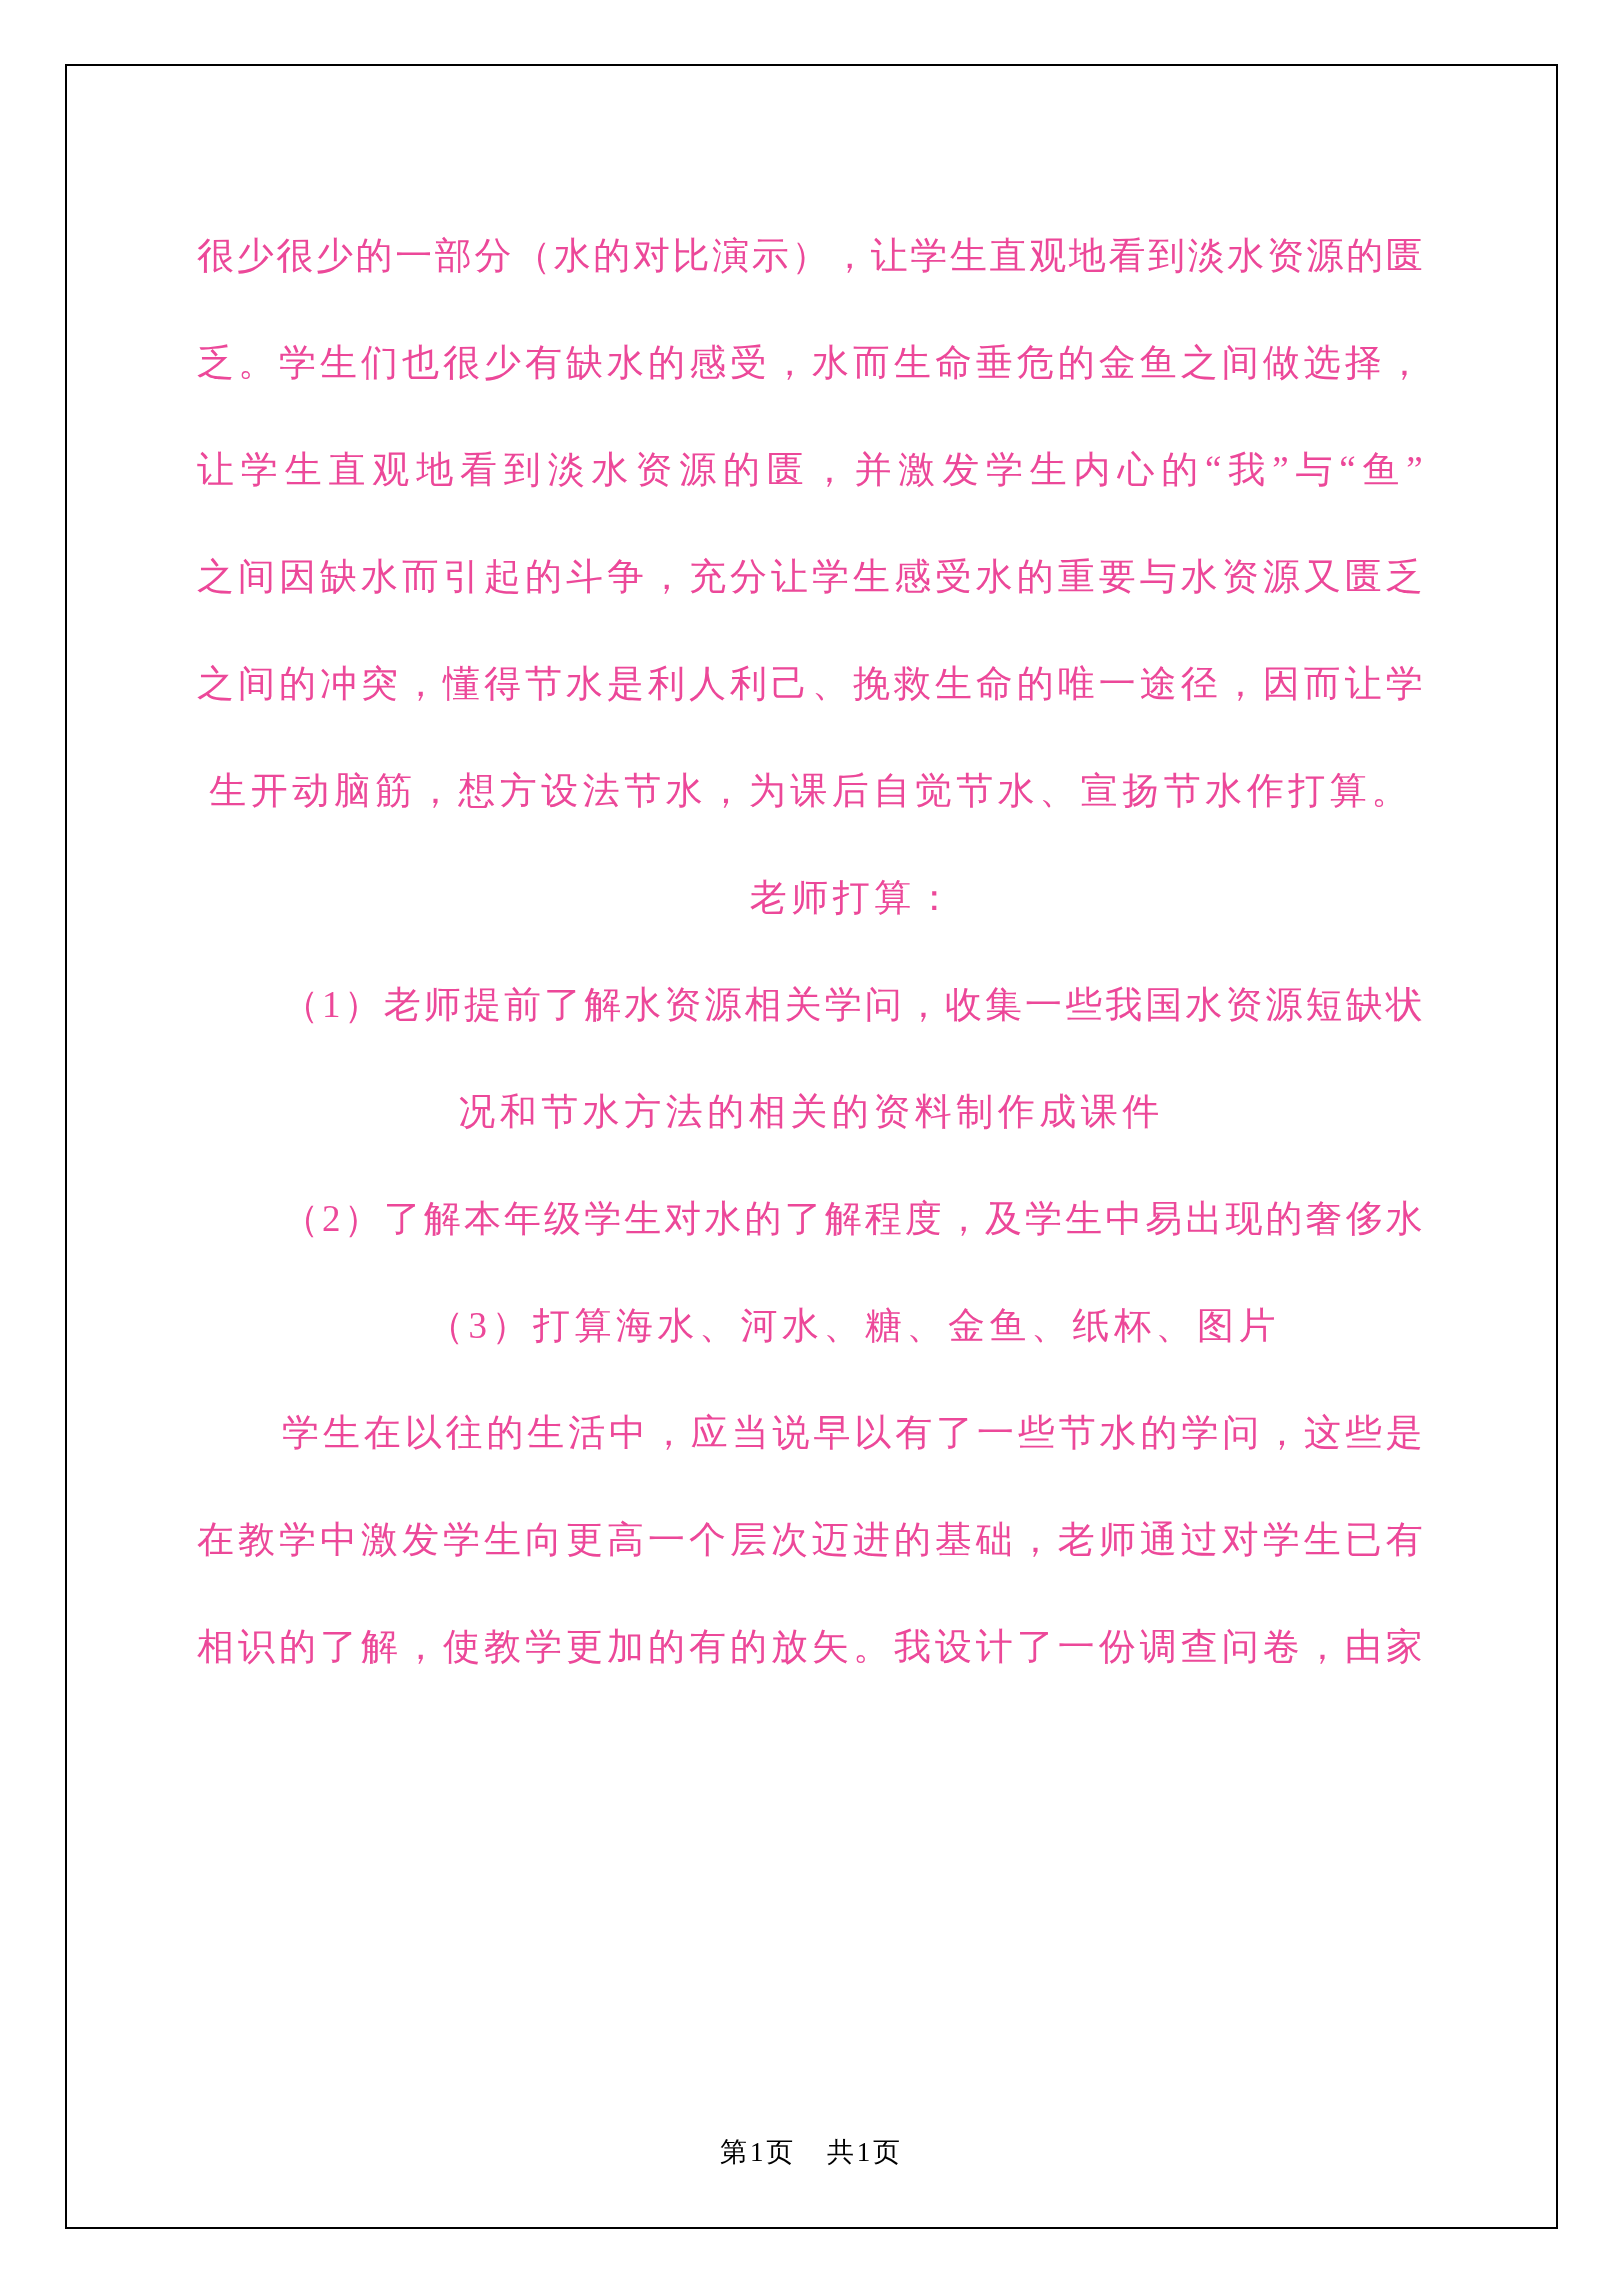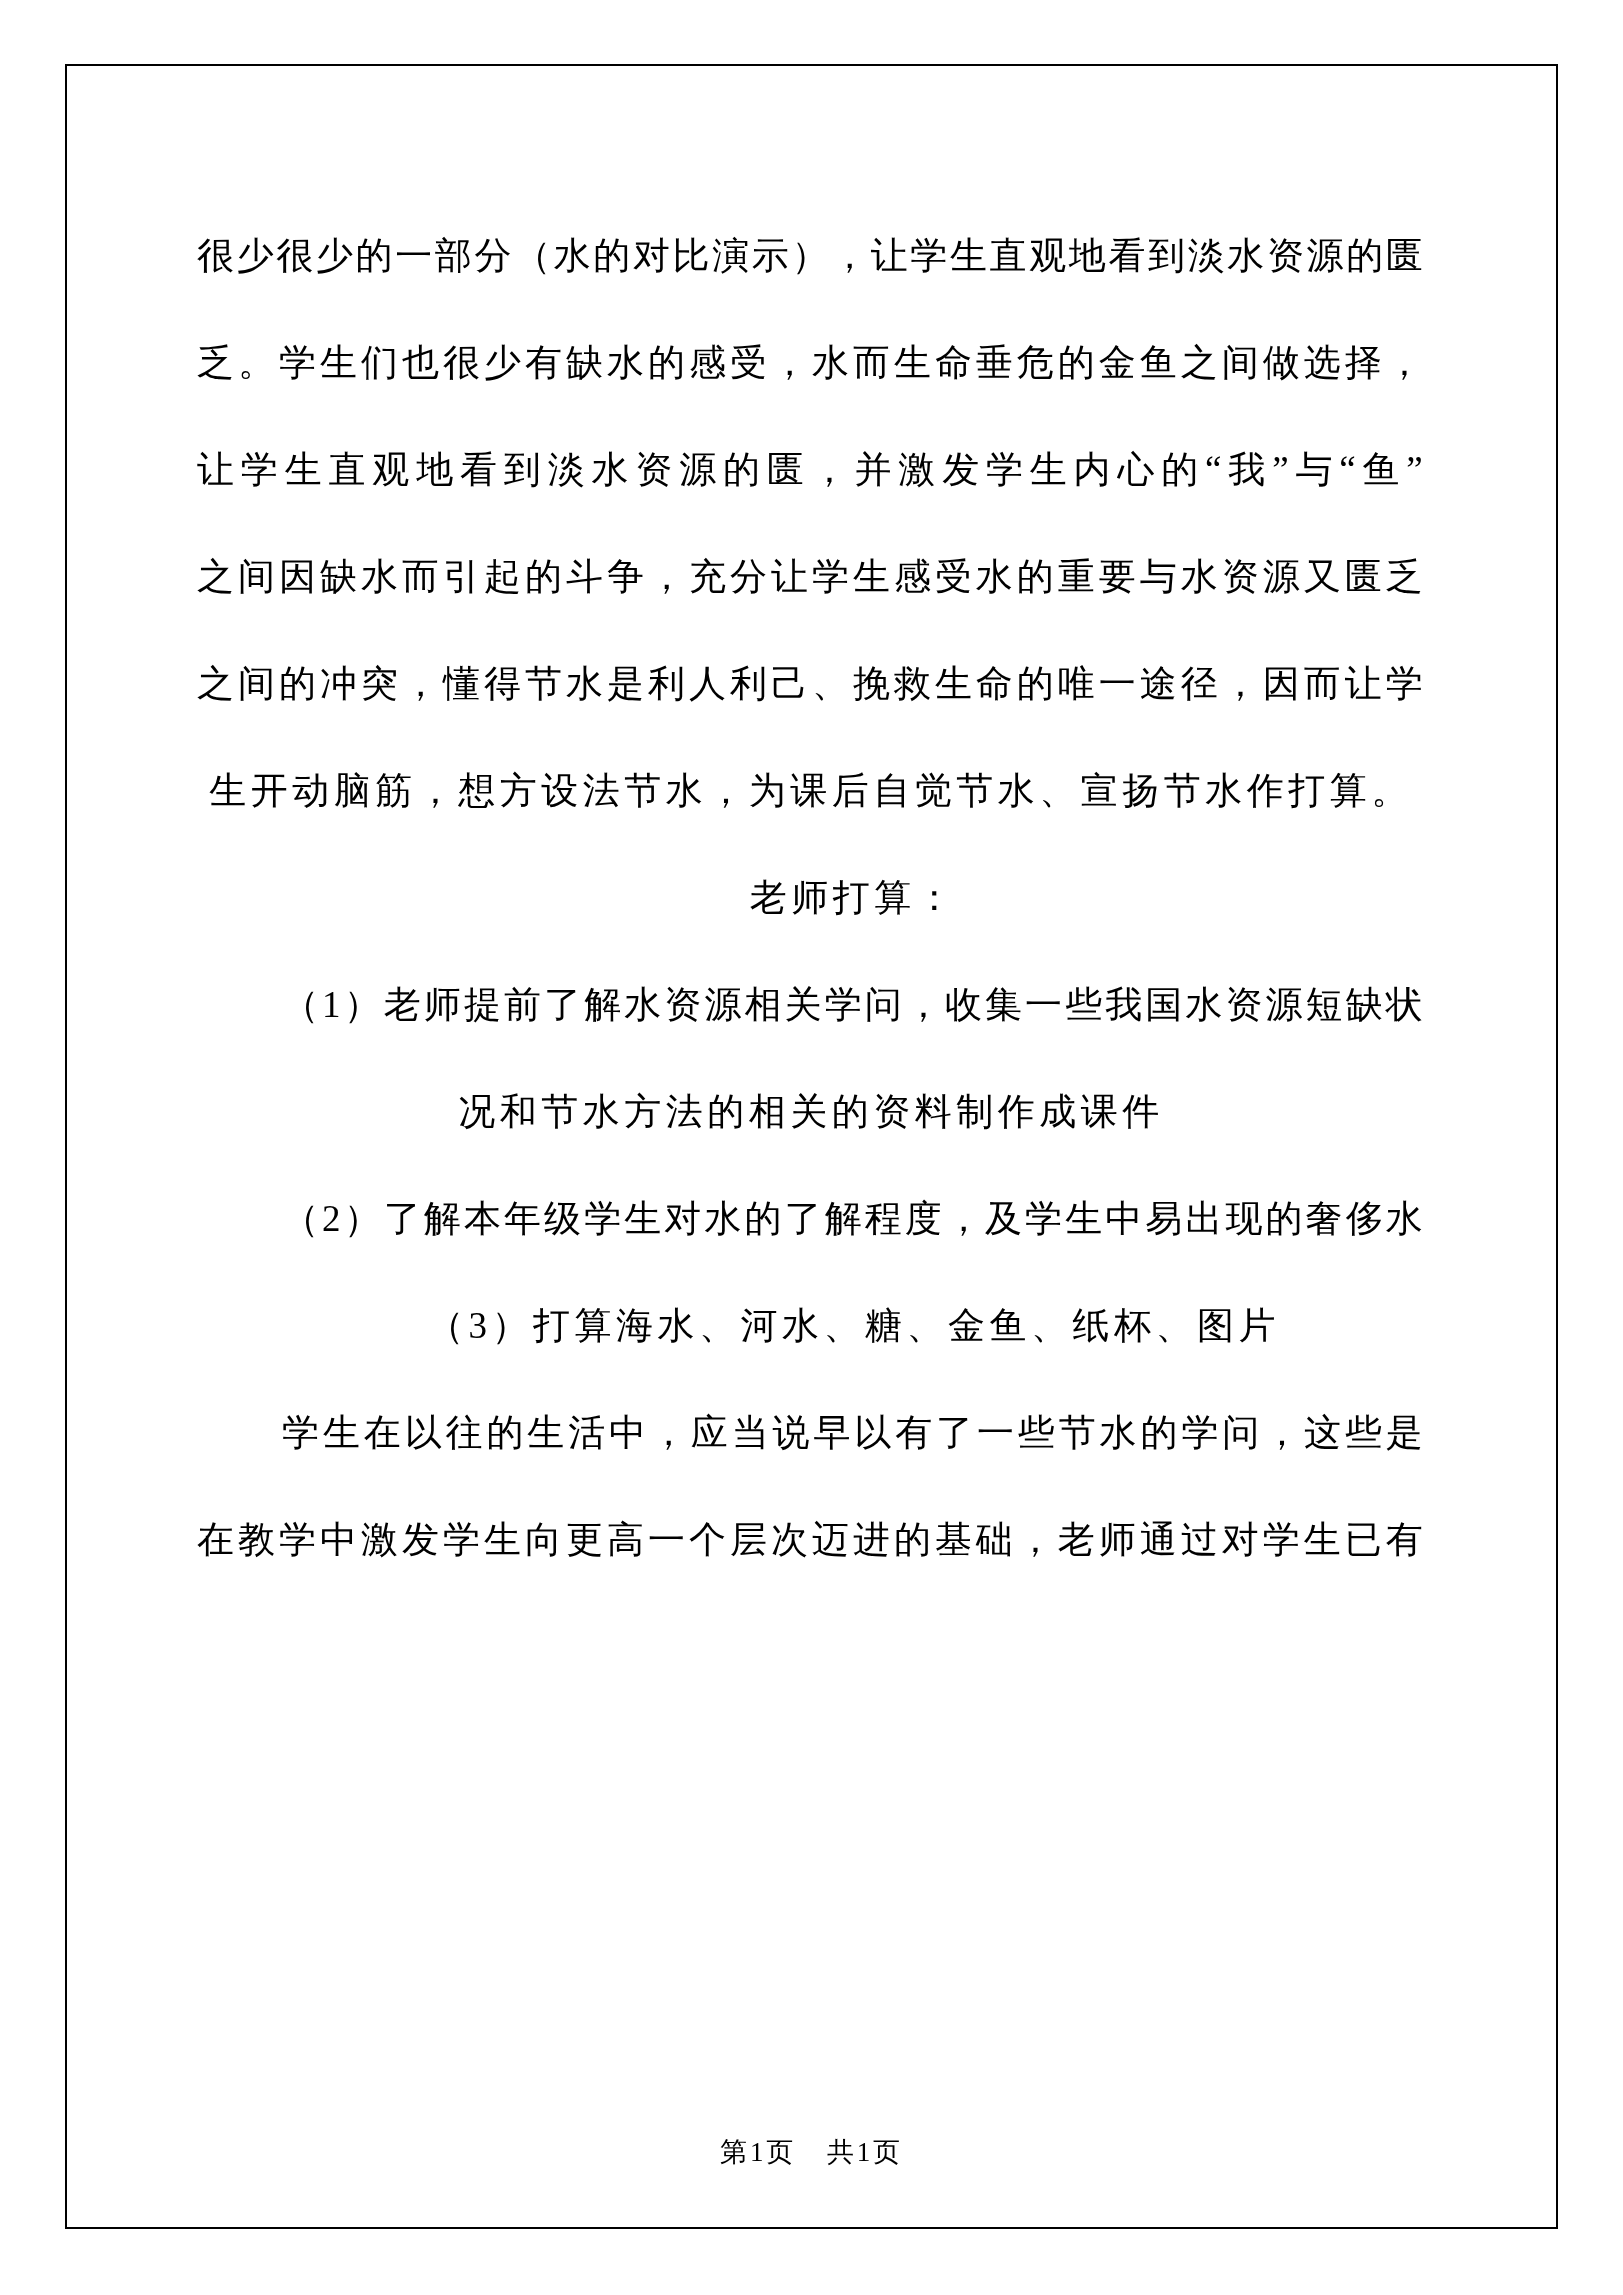--- a/index.html
+++ b/index.html
@@ -28,21 +28,21 @@
   .content {
     position: absolute;
     left: 197px;
     top: 202px;
     width: 1228px;
   }
   .line {
     height: 107px;
     line-height: 107px;
     font-size: 37px;
-    color: #000000;
+    color: #ec4899;
   }
   
   .line.full {
     letter-spacing: 2.2px;
     text-align: justify;
     text-align-last: justify;
     text-justify: inter-character;
   }
   
   .line.end {
@@ -84,19 +84,20 @@
       <div class="line full">之间因缺水而引起的斗争，充分让学生感受水的重要与水资源又匮乏</div>
       <div class="line full">之间的冲突，懂得节水是利人利己、挽救生命的唯一途径，因而让学</div>
       <div class="line end">生开动脑筋，想方设法节水，为课后自觉节水、宣扬节水作打算。</div>
       <div class="line end indent">老师打算：</div>
       <div class="line full indent">（1）老师提前了解水资源相关学问，收集一些我国水资源短缺状</div>
       <div class="line end">况和节水方法的相关的资料制作成课件</div>
       <div class="line full indent">（2）了解本年级学生对水的了解程度，及学生中易出现的奢侈水</div>
       <div class="line end indent">（3）打算海水、河水、糖、金鱼、纸杯、图片</div>
       <div class="line full indent">学生在以往的生活中，应当说早以有了一些节水的学问，这些是</div>
       <div class="line full">在教学中激发学生向更高一个层次迈进的基础，老师通过对学生已有</div>
+      <div class="line full">相识的了解，使教学更加的有的放矢。我设计了一份调查问卷，由家</div>
     </div>
 
   <div class="footer">
     <span class="pagenum">第1页</span><span class="total">共1页</span>
   </div>
 </div>
 
 
 </body></html>

